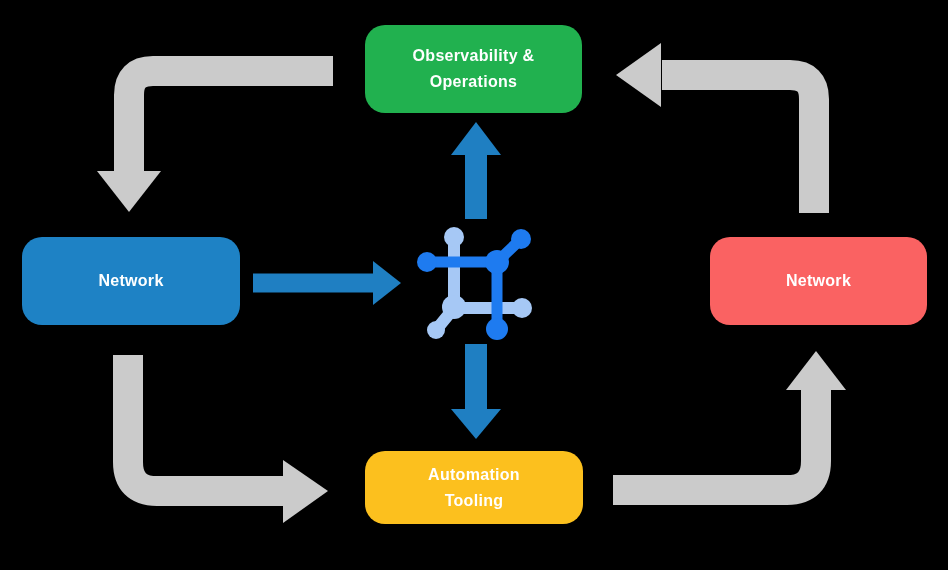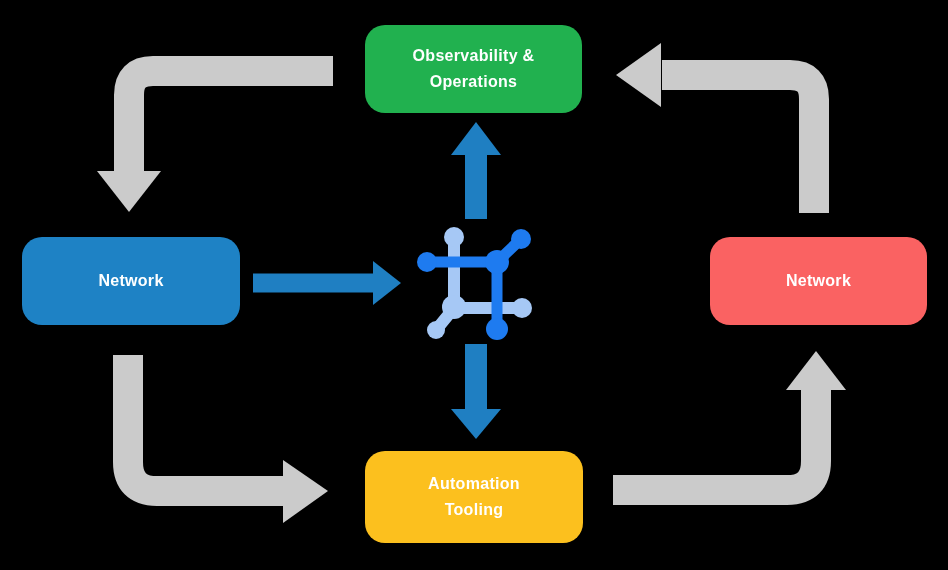--- a/index.html
+++ b/index.html
@@ -29,21 +29,21 @@
     text-align: center;
     font-size: 16px;
     font-weight: 600;
     line-height: 26px;
     letter-spacing: 0.3px;
   }
   .box span { display: block; }
   .box-observability { left: 365px; top: 25px;  width: 217px; height: 88px; }
   .box-operations    { left: 22px;  top: 237px; width: 218px; height: 88px; }
   .box-infrastructure{ left: 710px; top: 237px; width: 217px; height: 88px; }
-  .box-automation    { left: 365px; top: 451px; width: 218px; height: 92px; }
+  .box-automation    { left: 365px; top: 451px; width: 218px; height: 73px; }
 </style>
 </head>
 <body>
 
 <div class="canvas" style="background-color: rgb(0, 0, 0);">
 
   <svg class="layer" width="948" height="570" viewBox="0 0 948 570">
 
     <g stroke="#CBCBCB" fill="#CBCBCB">
       <path d="M333,71 H153 Q129,71 129,95 V172" fill="none" stroke-width="30"></path>

